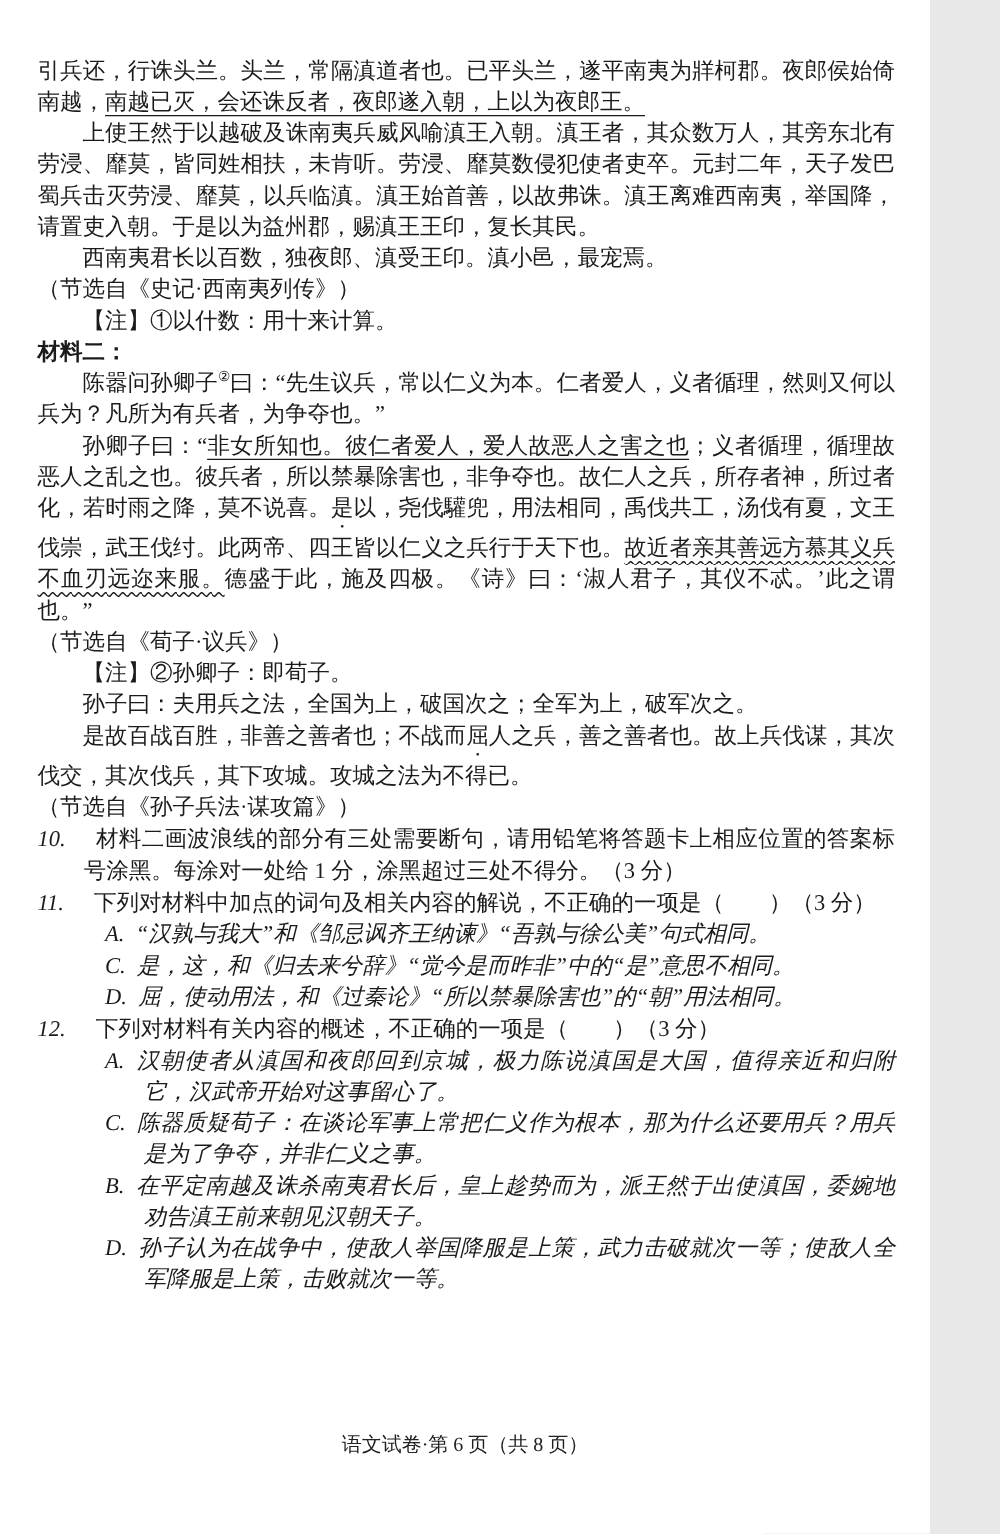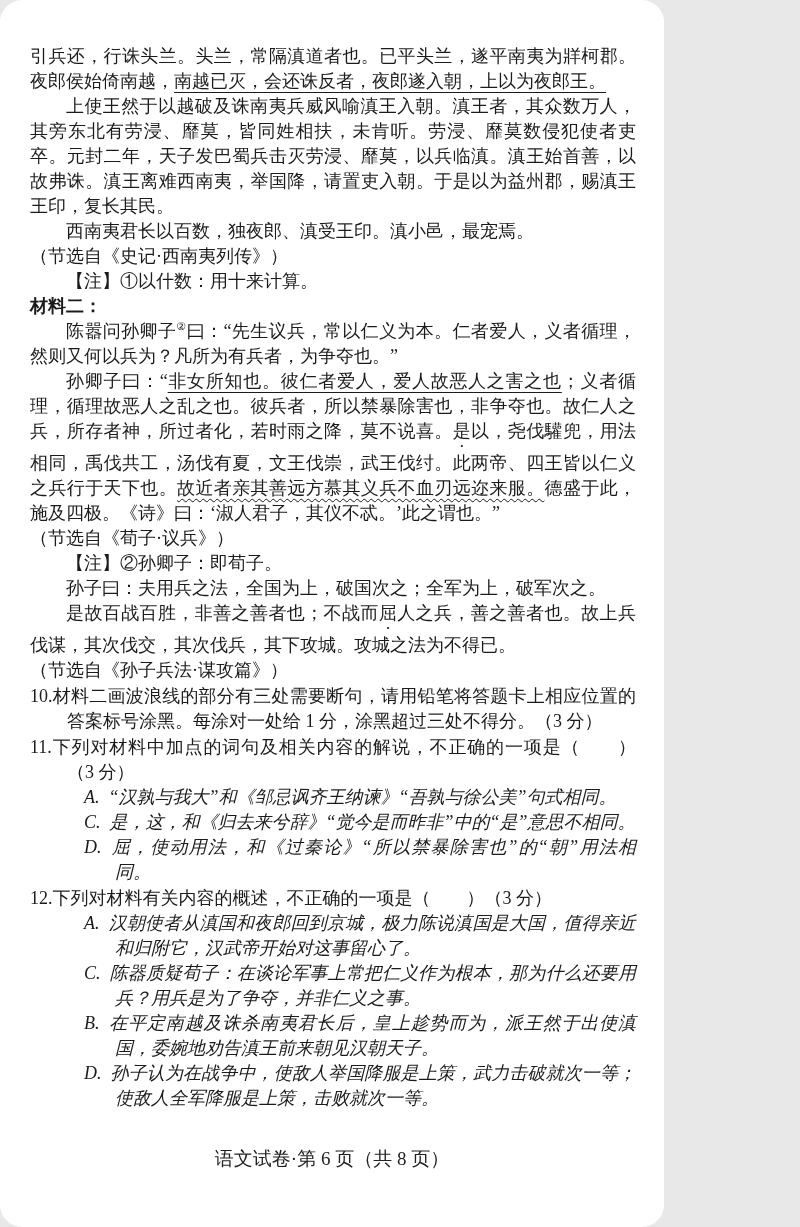--- a/index.html
+++ b/index.html
@@ -1,44 +1,43 @@
 <!DOCTYPE html>
 <html><head>
 <meta charset="utf-8">
 <style>
   html,body{margin:0;padding:0;background:#e8e8e8;}
   .page{
-    width:664px;height:1227px;background:#ffffff;position:relative;
+    width:744px;height:1227px;background:#ffffff;position:relative;
     box-sizing:border-box;padding:44px 28px 4px 30px;overflow:hidden;
     font-family:"Liberation Serif","DejaVu Serif",serif;
     color:#1b1b1b;
-    border-radius:22px;
   }
   .doc{font-size:18px;line-height:25px;text-align:justify;}
   .doc p{margin:0;}
   .para.indent{text-indent:2em;}
   .attribution{text-align:left;padding-right:2px;}
   .note{text-indent:2em;}
   .mat-heading{font-weight:700;margin-top:7px;}
   .u-solid{text-decoration:underline;text-decoration-thickness:1.4px;text-underline-offset:5px;}
   .u-wavy{text-decoration:underline wavy;text-decoration-thickness:1px;text-underline-offset:4px;}
   .em-dot{
     -webkit-text-emphasis:filled dot #1b1b1b;-webkit-text-emphasis-position:under right;
     text-emphasis:filled dot #1b1b1b;text-emphasis-position:under right;
   }
   .seg-sup{font-size:11px;vertical-align:super;line-height:0;}
   .question{margin-top:1px;}
   .q-stem{padding-left:37px;text-indent:-37px;}
-  .q-num{margin-right:0;}
+  .q-num{margin-right:24px;font-style:italic;}
   .q-sentence{padding-left:50px;}
   .option{padding-left:85px;text-indent:-31px;font-style:italic;}
   .opt-label{margin-right:9px;}
   .footer{
     position:absolute;left:0;right:0;top:1146px;text-align:center;
-    font-size:19px;color:#222;
+    font-size:16px;color:#222;
   }
 </style>
 </head>
 <body>
 
 <div class="page">
   <div class="doc">
 
     <section>
       <p class="para"><span>引兵还，行诛头兰。头兰，常隔滇道者也。已平头兰，遂平南夷为牂柯郡。夜郎侯始倚南越，</span><span class="u-solid">南越已灭，会还诛反者，夜郎遂入朝，上以为夜郎王。</span></p>

